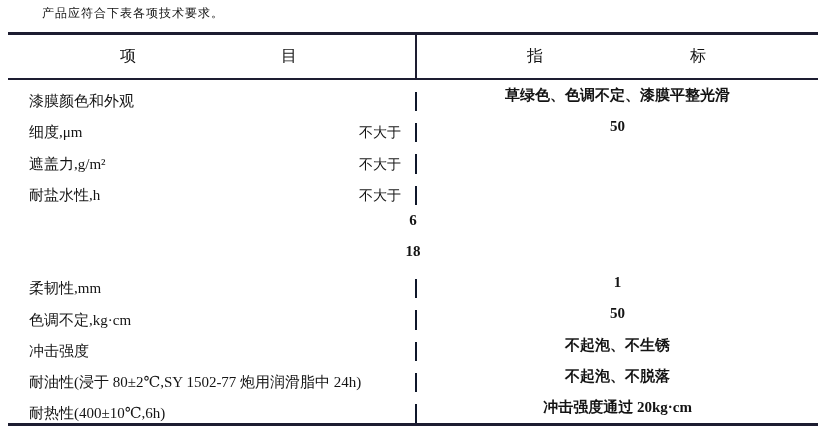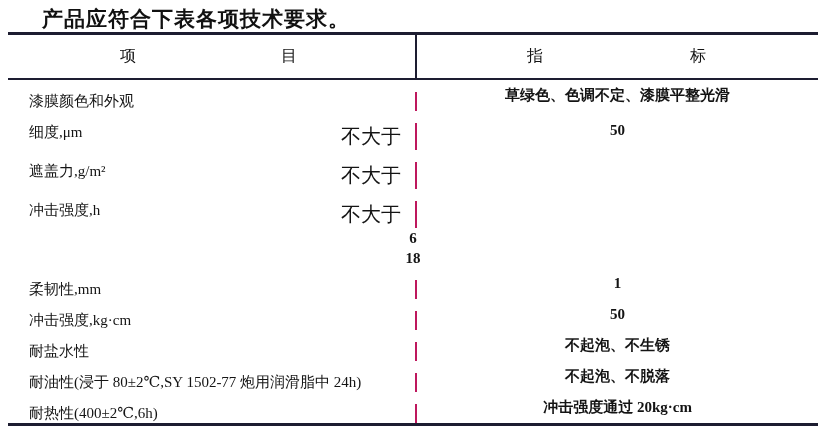--- a/index.html
+++ b/index.html
@@ -6,21 +6,21 @@
   html,body { width:832px; height:438px; }
   body {
     position:relative;
     background:#ffffff;
     font-family:"Liberation Serif","DejaVu Serif",serif;
     color:#141414;
     overflow:hidden;
   }
   .doc-title{
     position:absolute; left:42px; top:5px;
-    font-size:21px; font-weight:bold; letter-spacing:1px;
+    font-size:12px; font-weight:normal; letter-spacing:1px;
     color:#111;
   }
   .spec-table{
     position:absolute; left:8px; top:32px;
     width:810px; height:394px;
     border-top:3px solid #1d1d31;
     border-bottom:3px solid #1d1d31;
     display:flex; flex-direction:column;
     background:#fff;
   }
@@ -39,32 +39,32 @@
   }
   .h-right{
     flex:1;
     display:flex; align-items:center; justify-content:space-between;
     padding:0 112px 0 110px;
     font-size:16px;
   }
   .t-row{ flex:1; display:flex; }
   .c-left{
     width:409px; flex:0 0 409px;
-    border-right:2px solid #be185d;
-    display:flex; align-items:flex-start;
+    border-right:2px solid #0f172a;
+    display:flex; align-items:flex-end;
     padding-left:21px;
     font-size:15px;
     white-space:nowrap;
     margin-top:12px;
   }
   .t-row.indent .c-left{ padding-left:56px; }
   .c-qual{
     margin-left:auto;
     padding-right:14px;
-    font-size:20px;
+    font-size:14px;
   }
   .c-right{
     flex:1;
     display:flex; align-items:center; justify-content:center;
     font-size:15px; font-weight:bold;
     text-align:right;
   }
 </style>
 </head>
 <body>
@@ -102,21 +102,21 @@
 
   <div class="t-row">
     <div class="c-left">
       <span>遮盖力,g/m²</span>
       <span class="c-qual">不大于</span>
     </div>
   </div>
 
   <div class="t-row">
     <div class="c-left">
-      <span>冲击强度,h</span>
+      <span>耐盐水性,h</span>
       <span class="c-qual">不大于</span>
     </div>
     <div class="c-right"></div>
   </div>
 
   <div class="t-row indent">
     <div class="c-right">6</div>
   </div>
 
   <div class="t-row indent">
@@ -126,43 +126,43 @@
   <div class="t-row">
     <div class="c-left">
       <span>柔韧性,mm</span>
       <span class="c-qual"></span>
     </div>
     <div class="c-right">1</div>
   </div>
 
   <div class="t-row">
     <div class="c-left">
-      <span>冲击强度,kg·cm</span>
+      <span>色调不定,kg·cm</span>
       <span class="c-qual"></span>
     </div>
     <div class="c-right">50</div>
   </div>
 
   <div class="t-row">
     <div class="c-left">
-      <span>耐盐水性</span>
+      <span>冲击强度</span>
       <span class="c-qual"></span>
     </div>
     <div class="c-right">不起泡、不生锈</div>
   </div>
 
   <div class="t-row">
     <div class="c-left">
       <span>耐油性(浸于 80±2℃,SY 1502-77 炮用润滑脂中 24h)</span>
       <span class="c-qual"></span>
     </div>
     <div class="c-right">不起泡、不脱落</div>
   </div>
 
   <div class="t-row">
     <div class="c-left">
-      <span>耐热性(400±2℃,6h)</span>
+      <span>耐热性(400±10℃,6h)</span>
       <span class="c-qual"></span>
     </div>
     <div class="c-right">冲击强度通过 20kg·cm</div>
   </div>
 </div>
 </div>
 
 </body></html>

